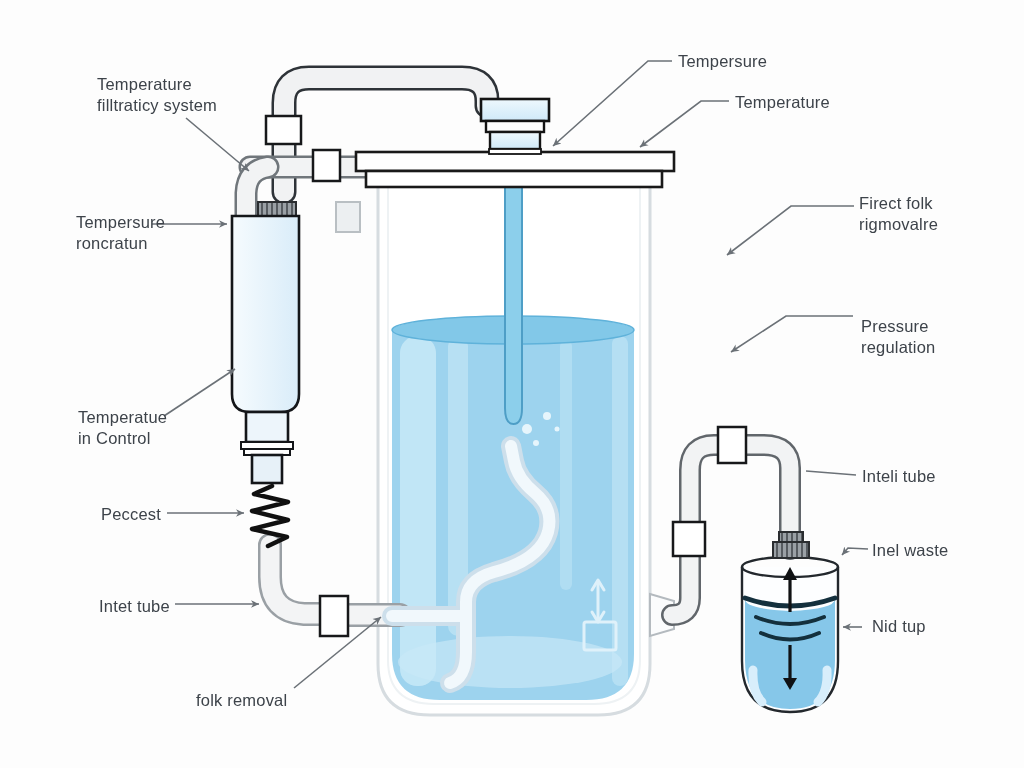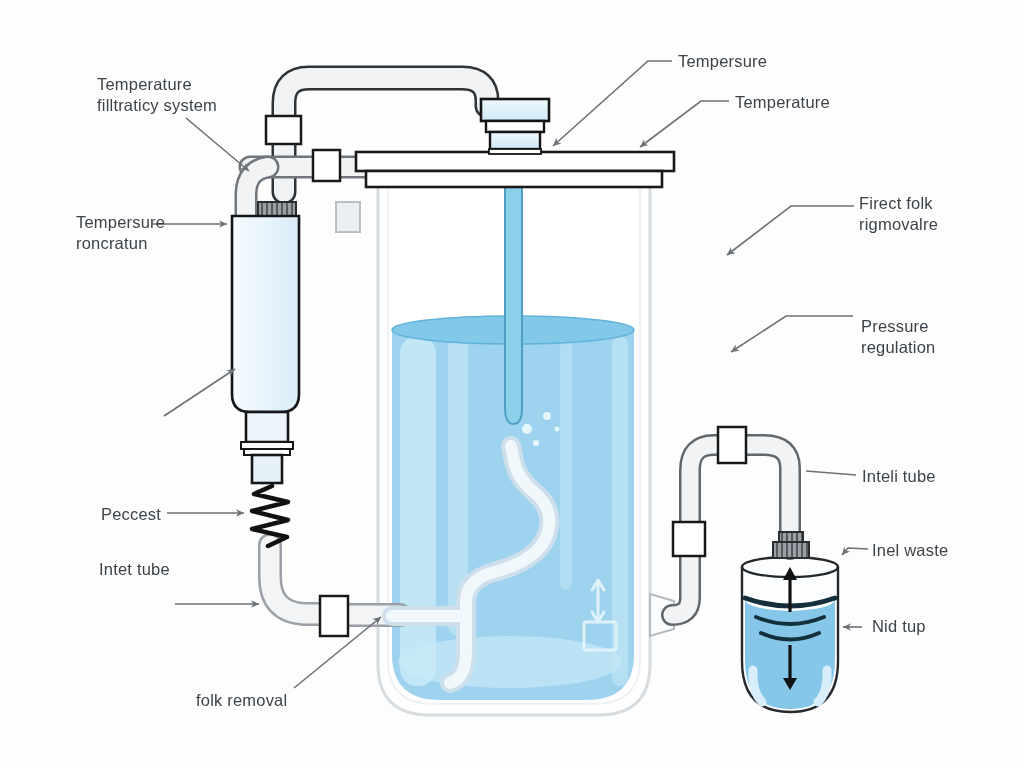--- a/index.html
+++ b/index.html
@@ -165,22 +165,24 @@
     <path class="leader" d="M856,475 L806,471"></path>
     <path class="leader" d="M868,549 L848,548 L842,555" marker-end="url(#ah)"></path>
     <path class="leader" d="M862,627 L843,627" marker-end="url(#ah)"></path>
   </g>
 </svg>
 
   <div class="lbl" style="left:97px;top:74px">Temperature
 filltraticy system</div>
   <div class="lbl" style="left:76px;top:212px">Tempersure
 roncratun</div>
+  <div class="lbl" style="left:78px;top:407px">Temperatue
+in Control</div>
   <div class="lbl" style="left:101px;top:504px">Peccest</div>
-  <div class="lbl" style="left:99px;top:559px">Intet tube</div>
+  <div class="lbl" style="left:99px;top:596px">Intet tube</div>
   <div class="lbl" style="left:196px;top:690px">folk removal</div>
   <div class="lbl" style="left:678px;top:51px">Tempersure</div>
   <div class="lbl" style="left:735px;top:92px">Temperature</div>
   <div class="lbl" style="left:859px;top:193px">Firect folk
 rigmovalre</div>
   <div class="lbl" style="left:861px;top:316px">Pressure
 regulation</div>
   <div class="lbl" style="left:862px;top:466px">Inteli tube</div>
   <div class="lbl" style="left:872px;top:540px">Inel waste</div>
   <div class="lbl" style="left:872px;top:616px">Nid tup</div>

